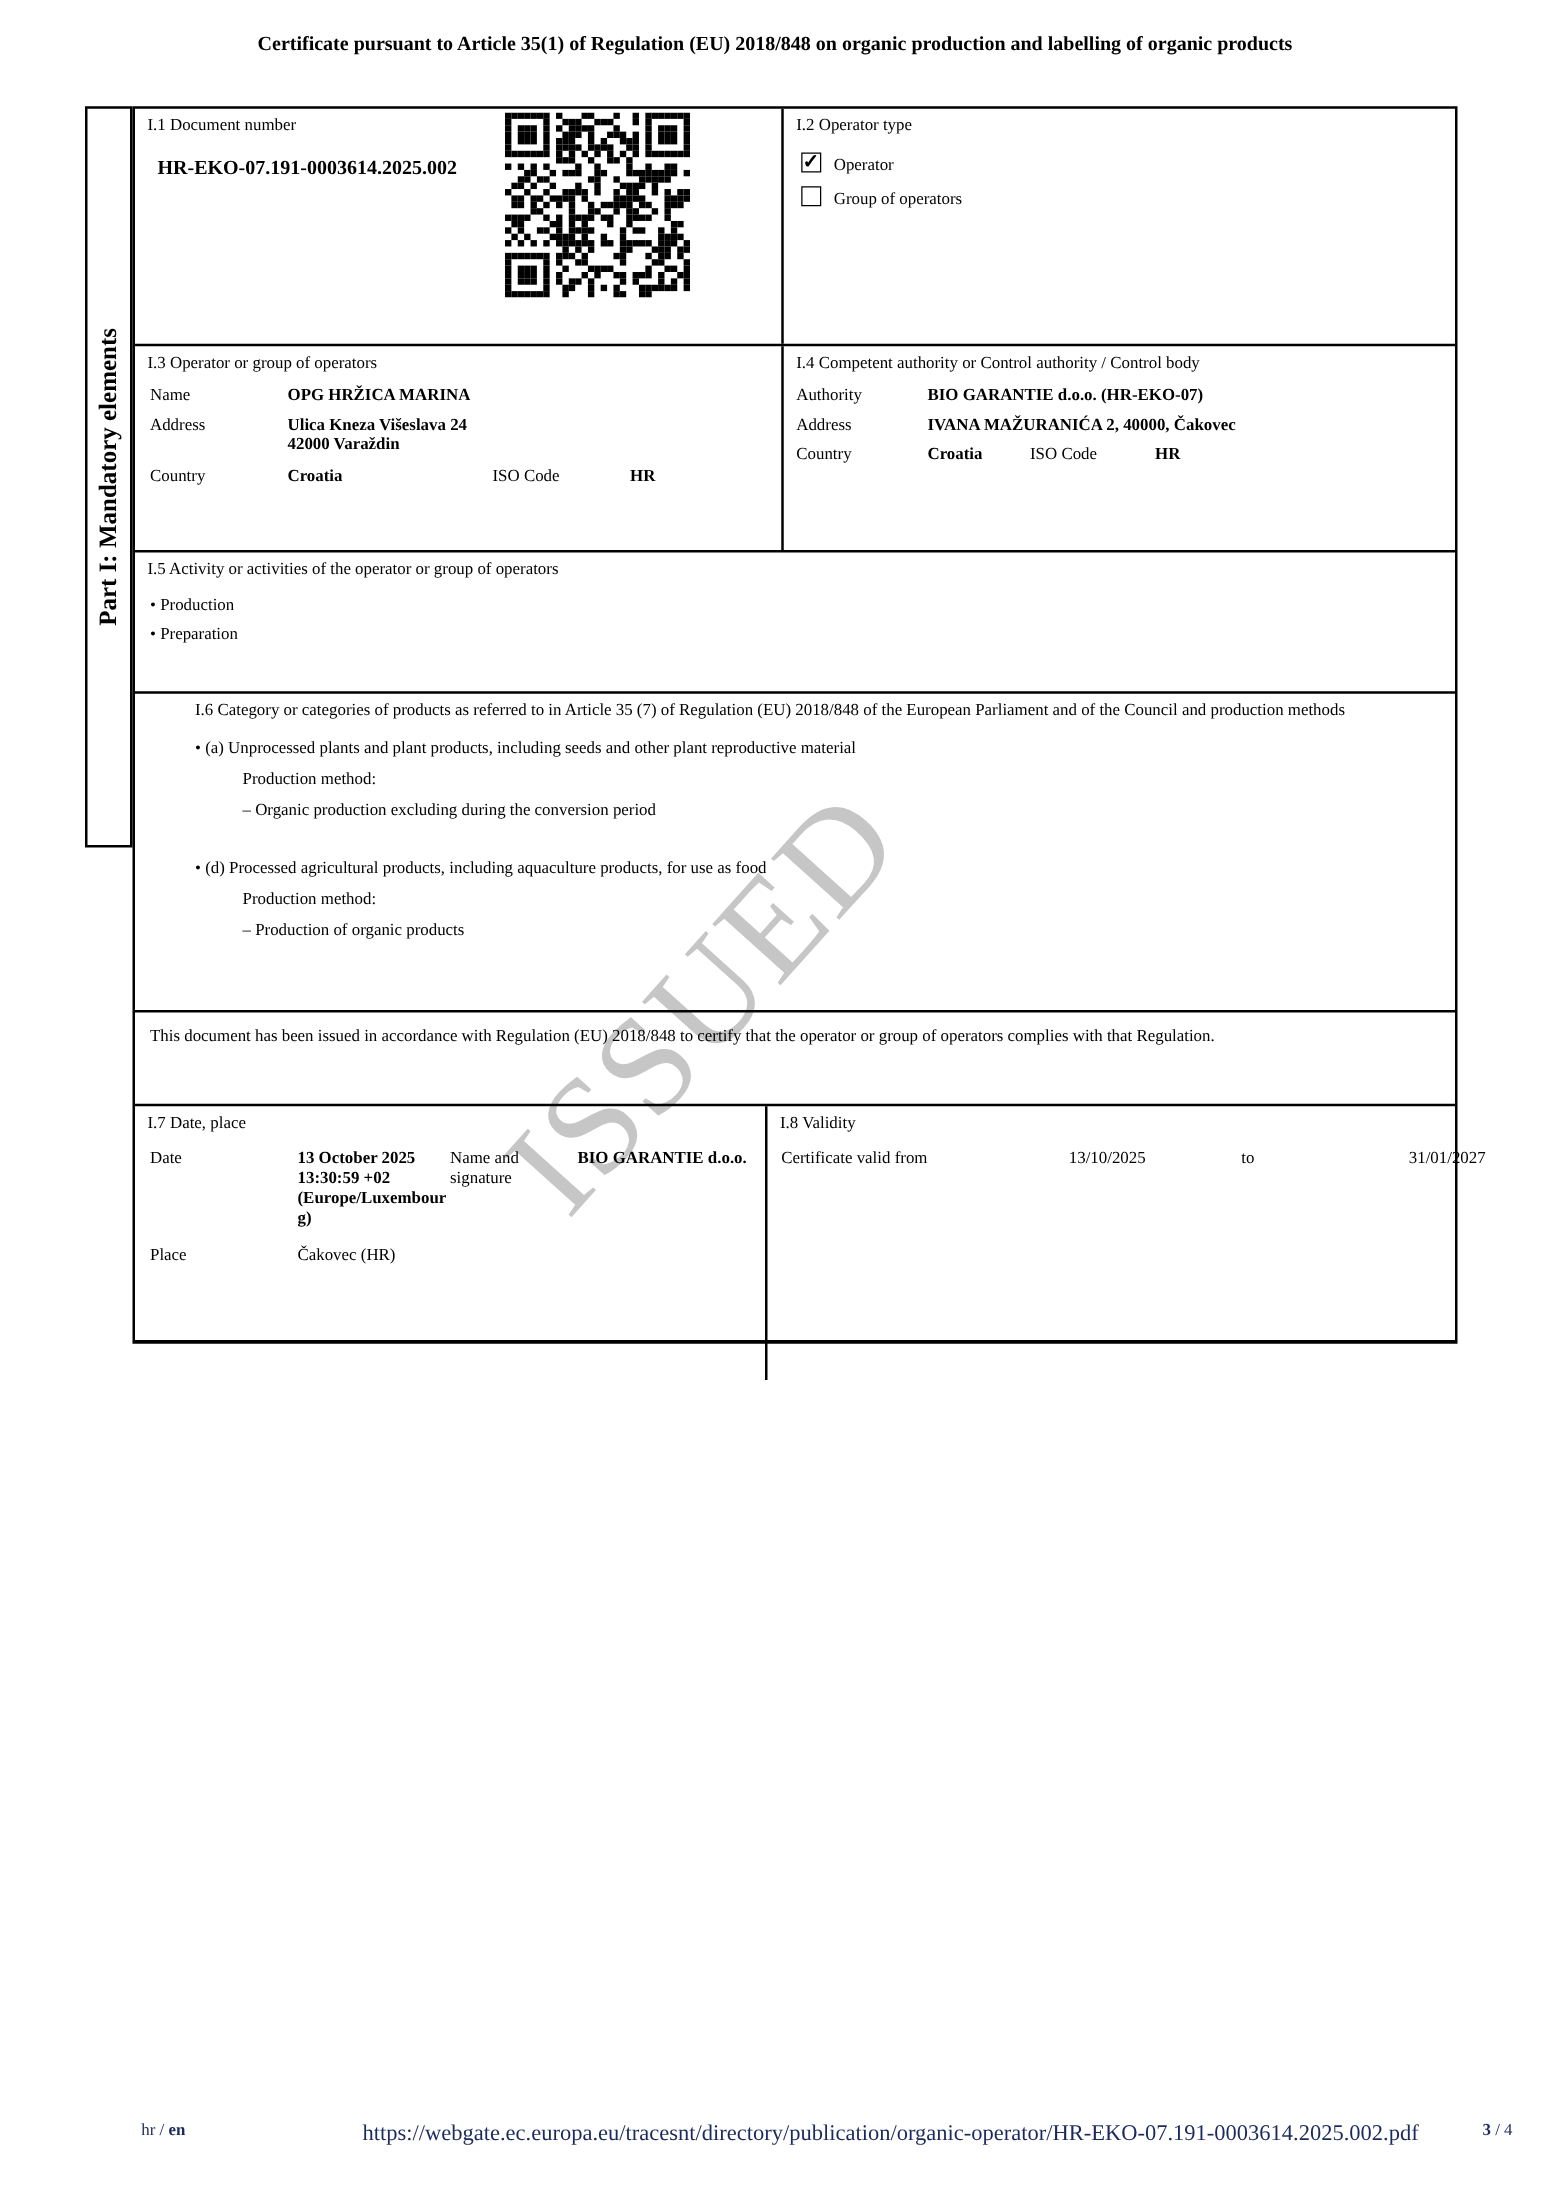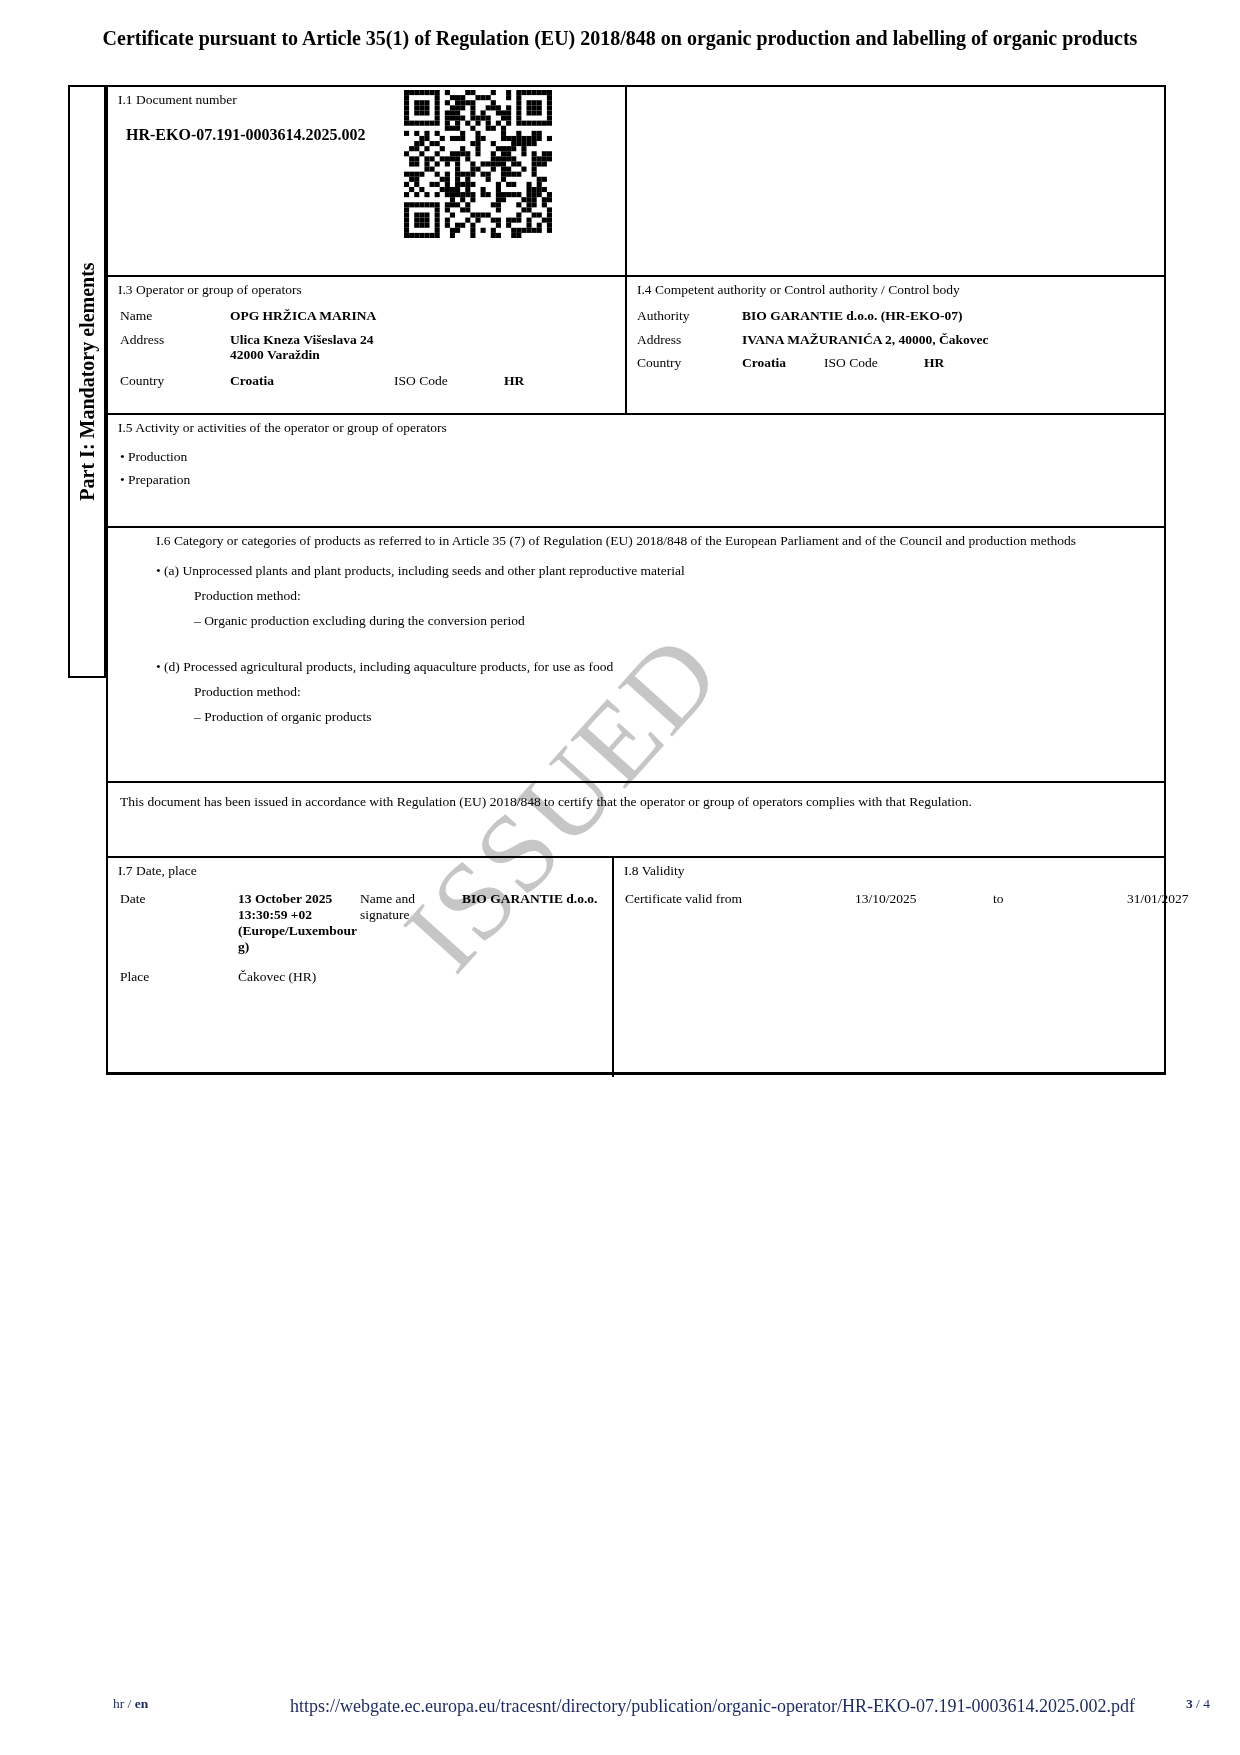--- a/index.html
+++ b/index.html
@@ -1,30 +1,30 @@
 <!DOCTYPE html>
 <html><head>
 <meta charset="utf-8">
 <style>
   html,body{margin:0;padding:0;background:#ffffff;}
   .page{position:relative;width:1240px;height:1755px;background:#fff;overflow:hidden;
         font-family:"Liberation Serif","DejaVu Serif",serif;color:#000;font-size:13.5px;}
   .title{position:absolute;top:27px;left:0;width:100%;text-align:center;margin:0;
-         font-size:20px;font-weight:bold;line-height:1.12;z-index:2;}
+         font-size:16px;font-weight:bold;line-height:1.12;z-index:2;}
   .watermark{position:absolute;left:372px;top:622px;width:380px;height:360px;z-index:0;
              display:flex;align-items:center;justify-content:center;
              transform:rotate(-48deg);font-size:112px;color:#c6c6c6;letter-spacing:2px;}
   .sidebar{position:absolute;left:68px;top:85px;width:38px;height:593px;border:2px solid #000;
            box-sizing:border-box;display:flex;align-items:center;justify-content:center;z-index:1;}
   .sidebar span{transform:rotate(-90deg);white-space:nowrap;font-weight:bold;font-size:20px;}
   .tbl{position:absolute;left:106px;top:85px;width:1060px;height:990px;border:2px solid #000;
        border-bottom-width:3px;box-sizing:border-box;z-index:1;}
   .row{display:flex;box-sizing:border-box;}
   .row + .row{border-top:2px solid #000;}
-  .r1{height:188px;} .r2{height:138px;} .r3{height:113px;} .r4{height:255px;padding-left:38px;} .r5{height:75px;} .r6{height:221px;}
+  .r1{height:188px;} .r2{height:165px;} .r3{height:113px;} .r4{height:255px;padding-left:38px;} .r5{height:75px;} .r6{height:221px;}
   .cell{box-sizing:border-box;position:relative;}
   .cl{width:519px;border-right:2px solid #000;}
   .cr{flex:1;}
   .hdr{font-size:13.5px;padding:5px 10px 0 10px;line-height:1.2;}
   .b{font-weight:bold;}
   
   .docnum{margin:18px 0 0 18px;font-size:16px;font-weight:bold;}
   .qr{position:absolute;left:296px;top:3px;width:148px;height:148px;}
   
   .cbrow{margin:14px 0 0 14px;}
@@ -498,20 +498,29 @@
                 <rect x="30" y="140" width="5" height="5"></rect>
                 <rect x="45" y="140" width="5" height="5"></rect>
                 <rect x="65" y="140" width="5" height="5"></rect>
                 <rect x="85" y="140" width="5" height="5"></rect>
                 <rect x="90" y="140" width="5" height="5"></rect>
                 <rect x="105" y="140" width="5" height="5"></rect>
                 <rect x="110" y="140" width="5" height="5"></rect>
               </g>
             </svg></div>
       </div>
+      <div class="cell cr">
+        <div class="hdr">I.2 Operator type</div>
+        <div class="cbrow">
+          <span class="cb checked"></span><span>Operator</span>
+        </div>
+        <div class="cbrow">
+          <span class="cb"></span><span>Group of operators</span>
+        </div>
+      </div>
     </div>
 
     <div class="row r2">
       <div class="cell cl">
         <div class="hdr">I.3 Operator or group of operators</div>
         <div class="kv i3-kv2 mt10">
           <span class="lbl">Name</span>
           <span class="val">OPG HRŽICA MARINA</span>
         </div>
         <div class="kv i3-kv2">

